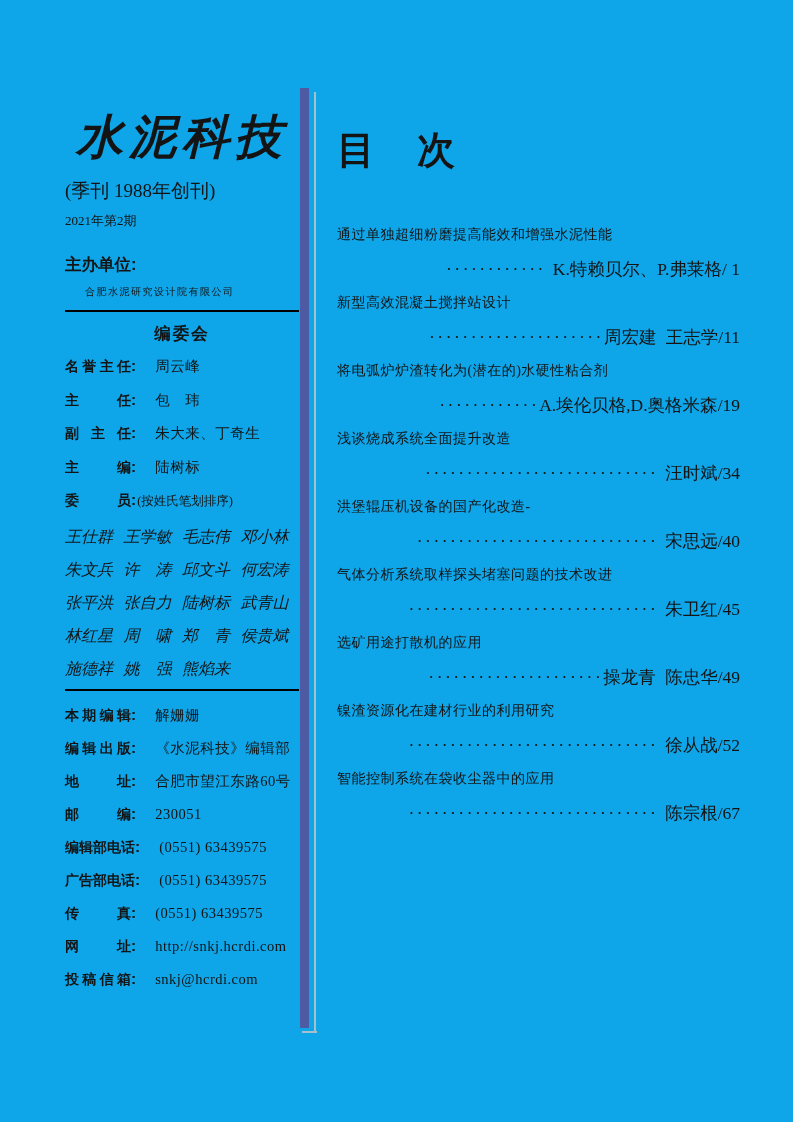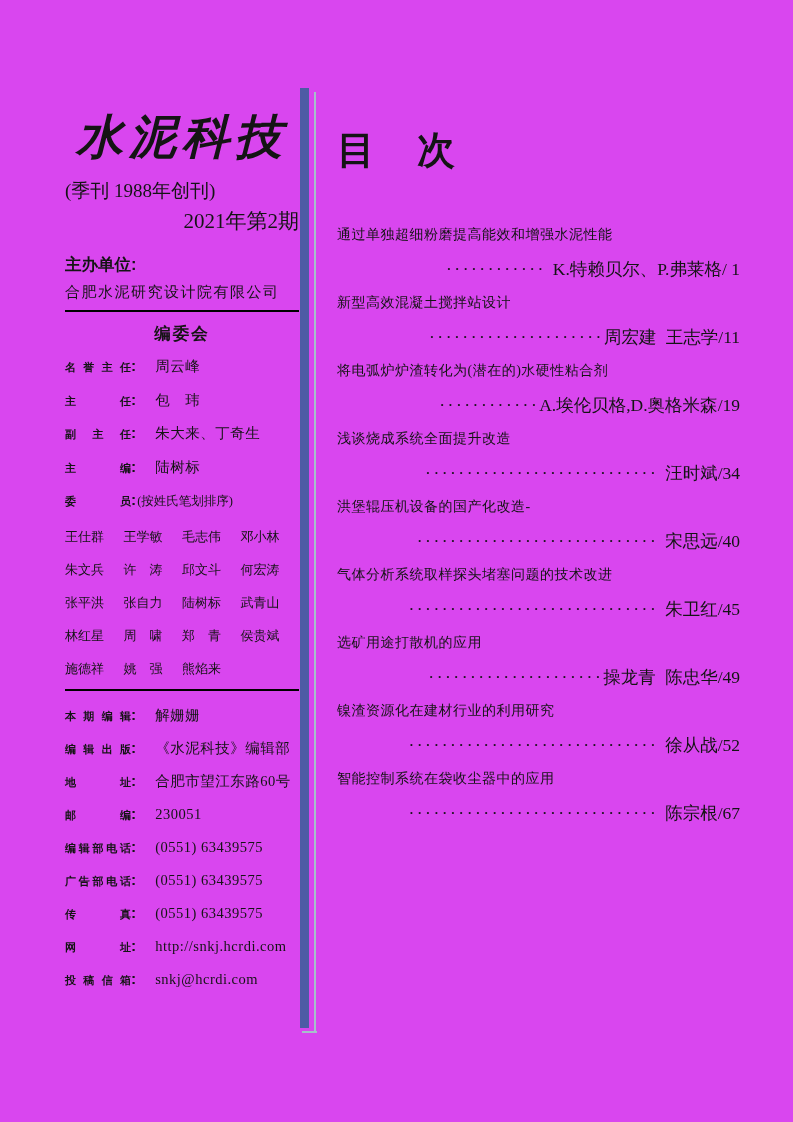--- a/index.html
+++ b/index.html
@@ -1,38 +1,38 @@
 <!DOCTYPE html>
 <html><head>
 <meta charset="utf-8">
 <style>
   html,body{margin:0;padding:0;background:#fff;}
   body{font-family:"Liberation Serif","DejaVu Serif",serif;color:#141414;}
-  .page{position:relative;width:793px;height:1122px;background:#d946ef;overflow:hidden;}
+  .page{position:relative;width:793px;height:1122px;background:#0ea5e9;overflow:hidden;}
 
   
   .left-col{position:absolute;left:65px;top:98px;width:234px;}
   .brand-title{margin:0;text-align:center;font-family:"DejaVu Serif","Liberation Serif",serif;
     font-style:italic;font-weight:bold;font-size:47px;line-height:78px;letter-spacing:6px;white-space:nowrap;}
   .brand-sub{text-align:left;font-size:19px;line-height:30px;}
-  .brand-issue{text-align:right;font-size:21px;line-height:30px;}
+  .brand-issue{text-align:left;font-size:13px;line-height:30px;}
   .org{margin-top:14px;}
   .org-label{font-family:"Liberation Sans","DejaVu Sans",sans-serif;font-weight:bold;font-size:16.5px;line-height:28px;}
-  .org-name{font-size:15px;line-height:28px;letter-spacing:1.5px;}
+  .org-name{font-size:10px;line-height:28px;letter-spacing:1.5px;margin-left:20px;}
   .rule{border:none;border-top:2px solid #000;margin:4px 0 0 0;width:100%;}
   .board-heading{margin:6px 0 2px 0;text-align:center;font-family:"Liberation Sans","DejaVu Sans",sans-serif;
     font-weight:bold;font-size:16.5px;line-height:30px;letter-spacing:2px;}
   .row{display:flex;align-items:baseline;line-height:32.5px;white-space:nowrap;}
   .lbl{display:inline-block;min-width:66px;text-align:justify;text-align-last:justify;
-    font-family:Liberation Sans, sans-serif;font-weight:bold;font-size:11px;}
+    font-family:Liberation Mono, monospace;font-weight:bold;font-size:14px;}
   .colon{font-family:"Liberation Sans","DejaVu Sans",sans-serif;font-weight:bold;font-size:15.5px;}
   .val{font-size:14.5px;margin-left:19px;letter-spacing:0.5px;}
   .val.small{font-size:12.5px;margin-left:1px;letter-spacing:0;}
   .members{display:grid;grid-template-columns:repeat(4,1fr);margin-top:2px;}
-  .members span{font-size:13px;line-height:33px;white-space:nowrap;}
+  .members span{font-size:16px;line-height:33px;white-space:nowrap;font-style:italic;}
   .pub{margin-top:8px;}
   .pub .row{line-height:32px;}
 
   
   .divider-bar{position:absolute;left:300px;top:88px;width:9px;height:940px;background:#4d5ba5;}
   .divider-thin-v{position:absolute;left:314px;top:92px;width:2px;height:940px;background:#a6c0ca;}
   .divider-thin-h{position:absolute;left:302px;top:1031px;width:15px;height:2px;background:#a6c0ca;}
 
   
   .right-col{position:absolute;left:337px;top:120px;width:403px;}

